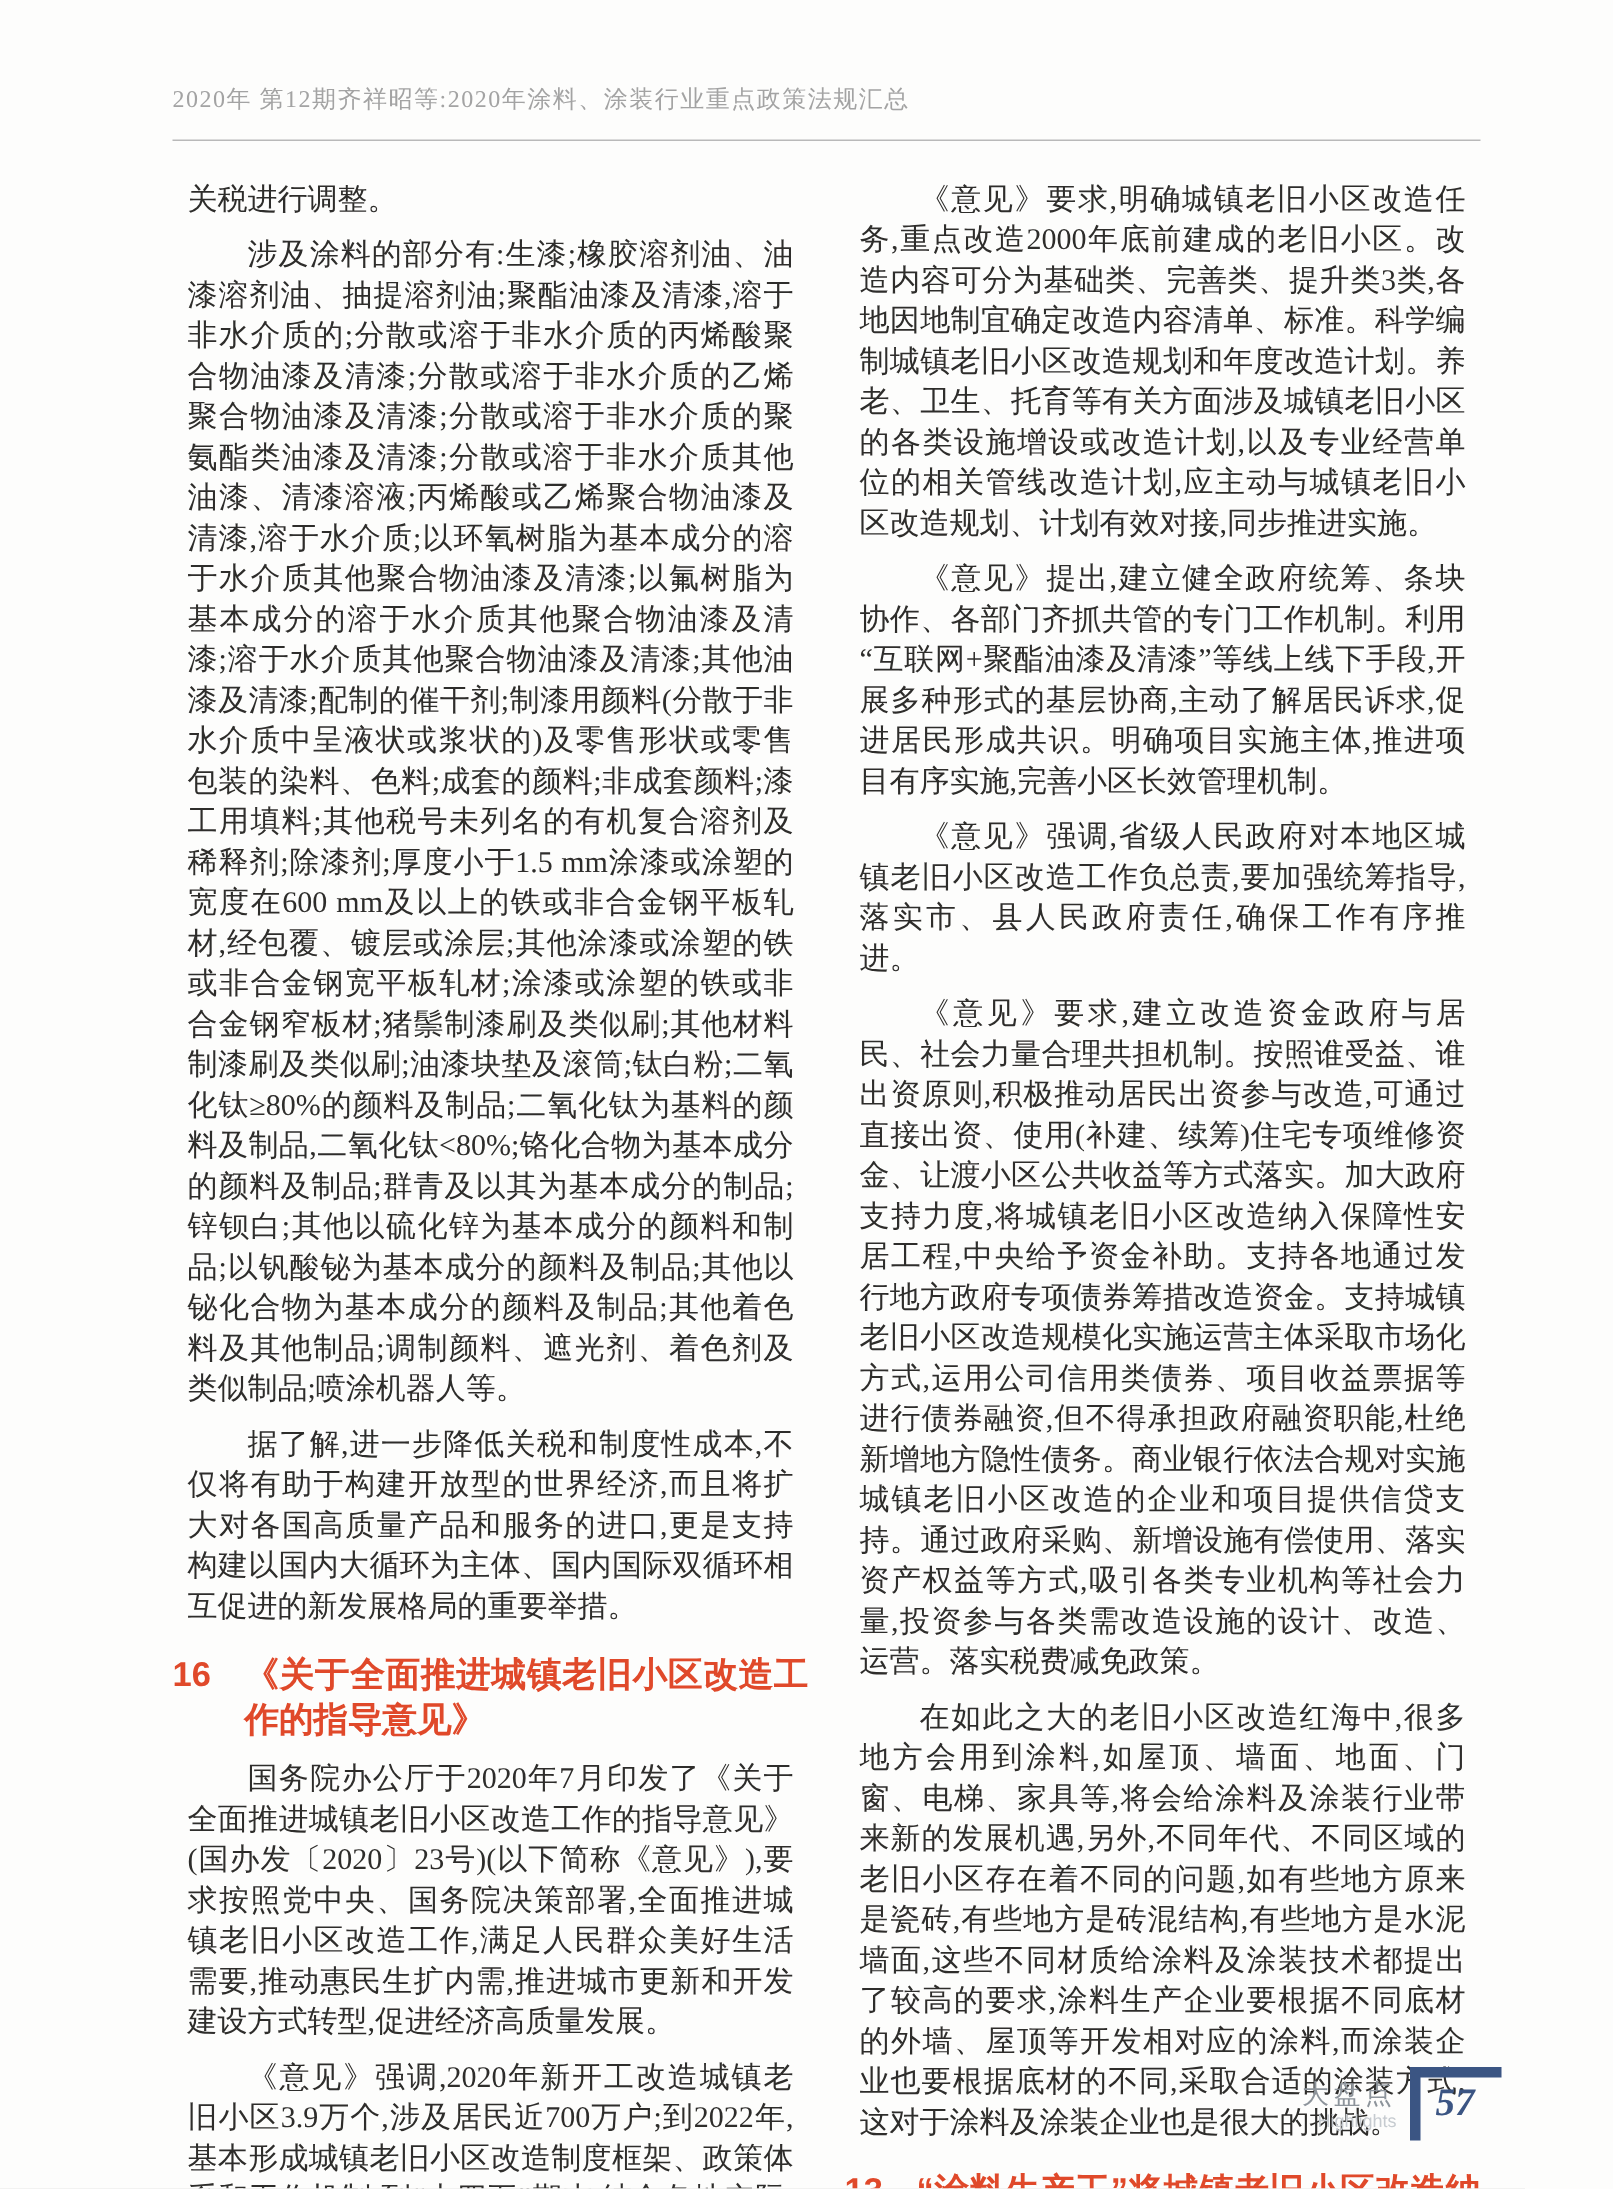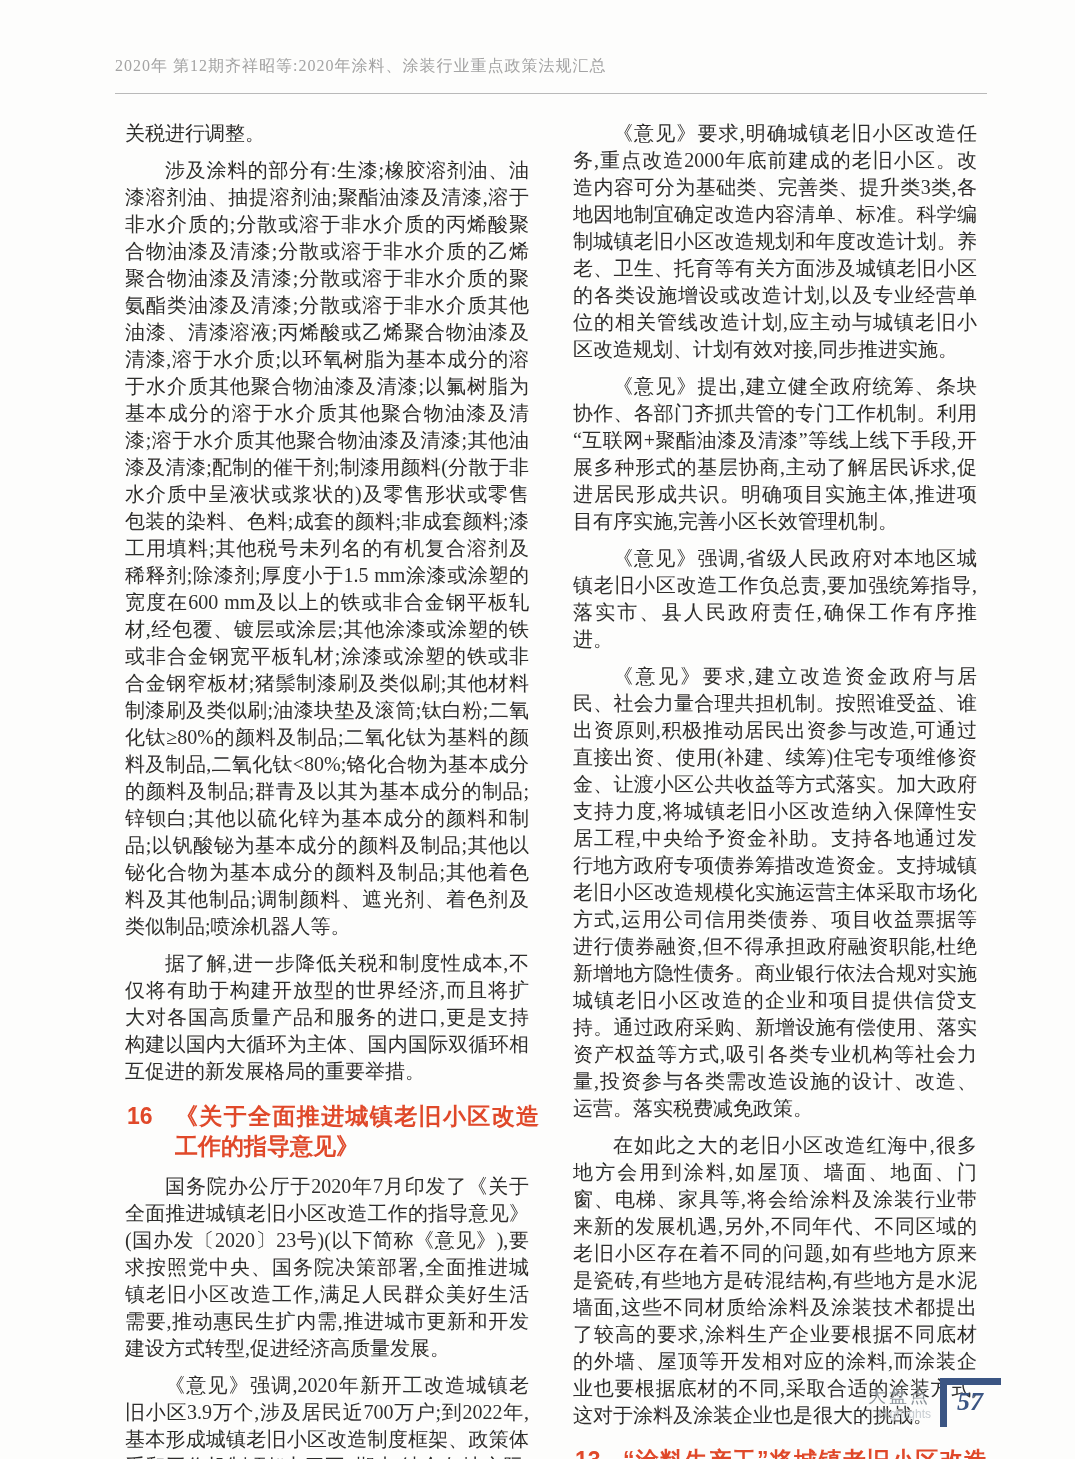--- a/index.html
+++ b/index.html
@@ -42,21 +42,21 @@
     line-height:27px;
     text-align:justify;
     text-justify:inter-ideograph;
     word-break:break-all;
     text-indent:2em;
   }
   .col p.no-indent{text-indent:0;}
   .section-heading{
     display:flex;
     gap:14px;
-    margin:16px 0 12px 12px;
+    margin:16px 0 12px 0;
     font-family:"Liberation Sans","DejaVu Sans",sans-serif;
     font-weight:700;
     font-size:23px;
     line-height:30px;
     color:var(--accent);
   }
   .sec-num{flex:0 0 34px;}
   .sec-title{flex:1;text-align:justify;word-break:break-all;}
   
   .page-footer{

